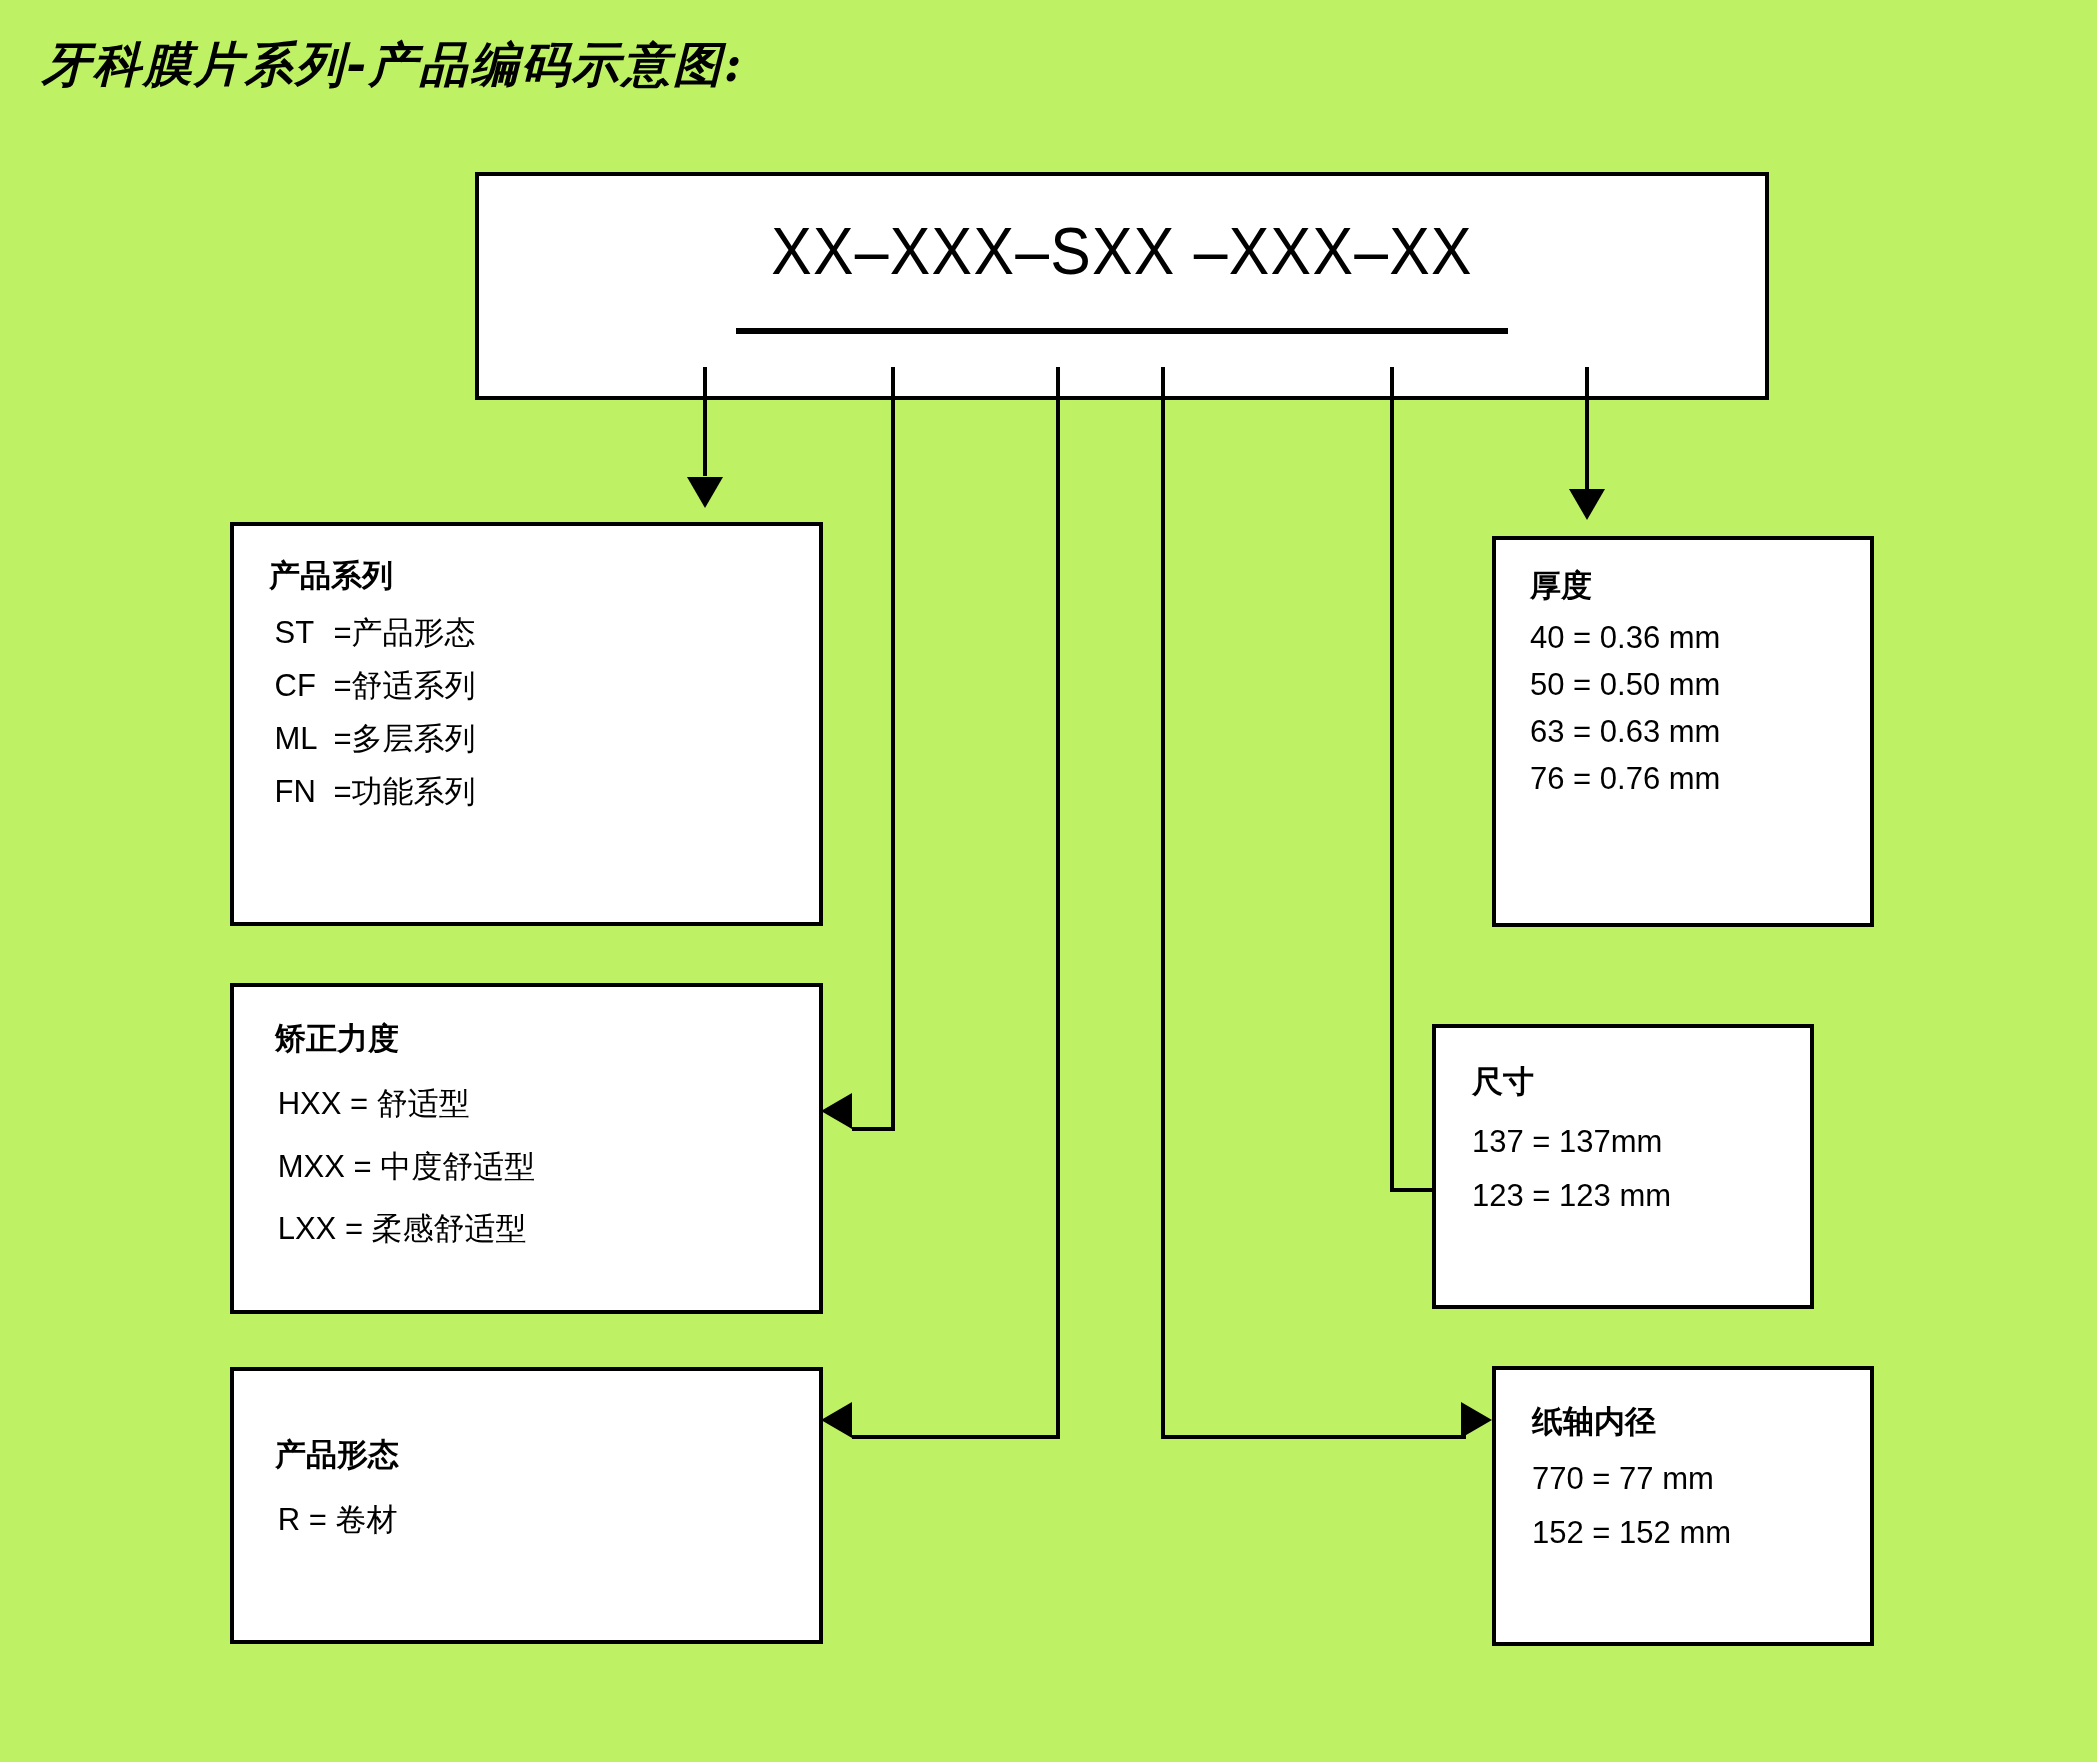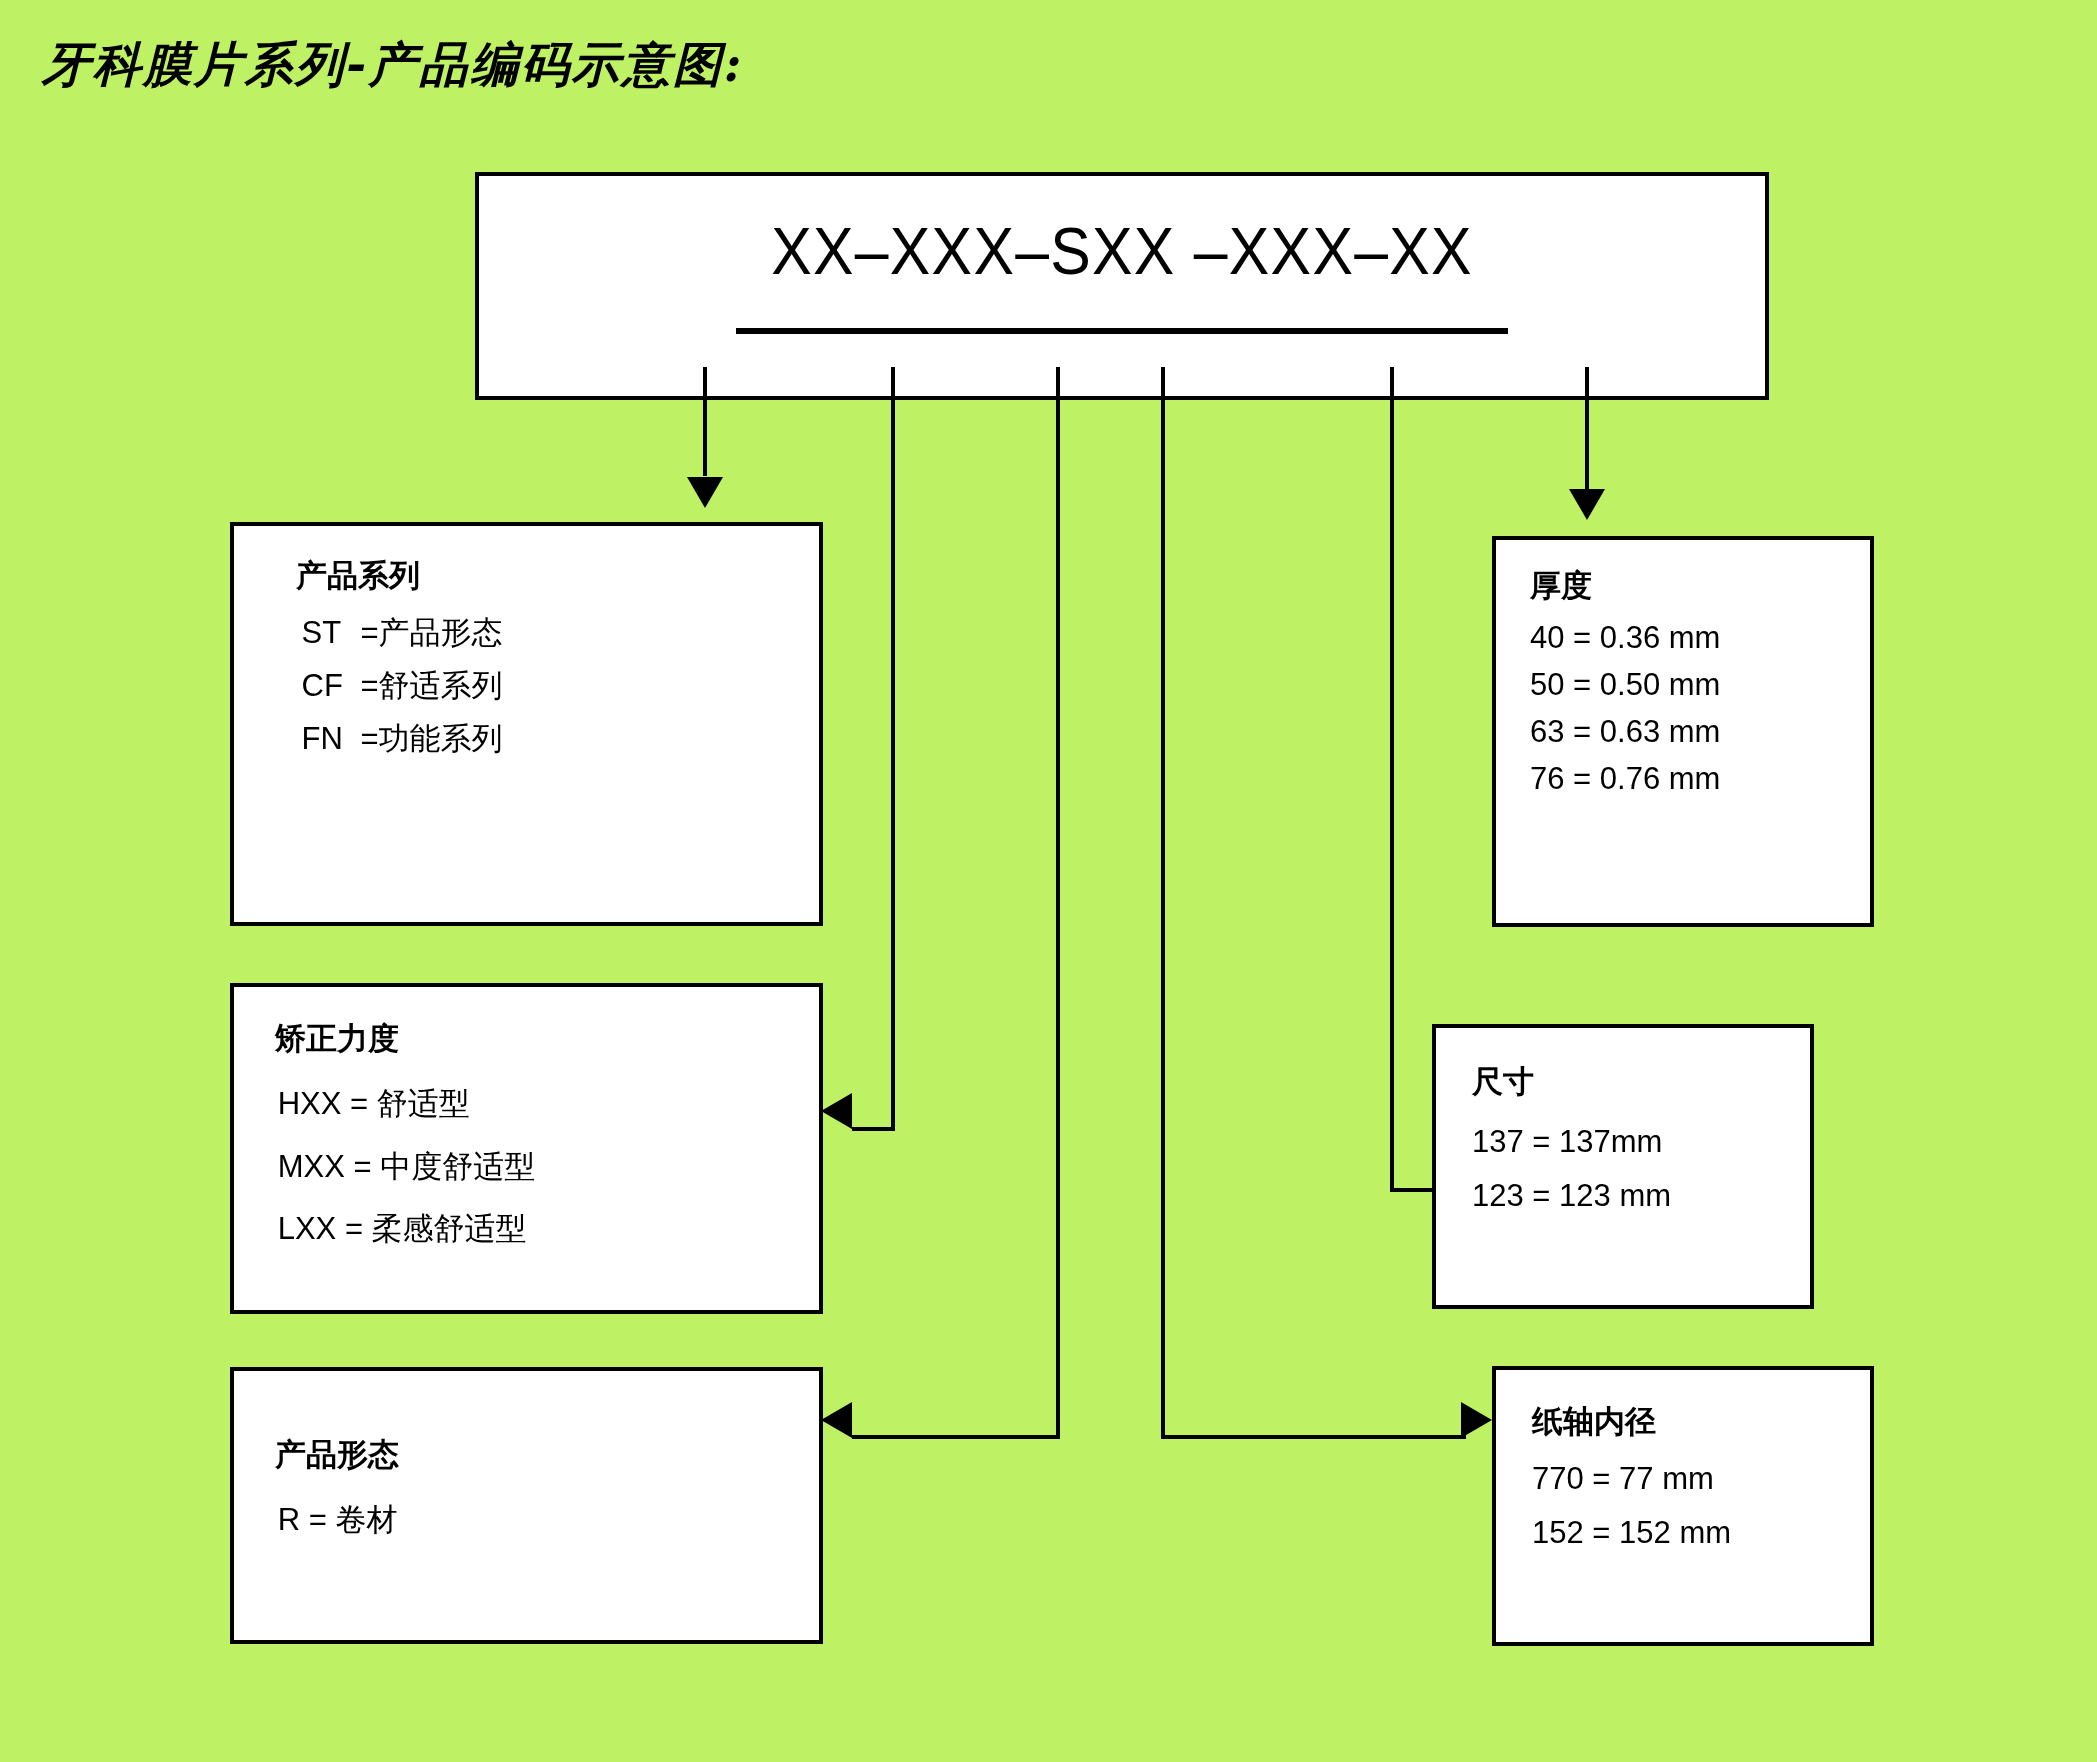--- a/index.html
+++ b/index.html
@@ -95,21 +95,21 @@
 
   
   #box-series   { left: 230px; top: 522px;  width: 593px; height: 404px; }
   #box-force    { left: 230px; top: 983px; width: 593px; height: 331px; }
   #box-form     { left: 230px; top: 1367px; width: 593px; height: 277px; }
   
   #box-thick    { left: 1492px; top: 536px;  width: 382px; height: 391px; }
   #box-size     { left: 1432px; top: 1024px; width: 382px; height: 285px; }
   #box-core     { left: 1492px; top: 1366px; width: 382px; height: 280px; }
 
-  #box-series .pad   { padding: 29px 0 0 62px; }
+  #box-series .pad   { padding: 29px 0 0 35px; }
   #box-series .detail-title { margin-bottom: 15px; }
   #box-series .detail-line  { margin-bottom: 11px; padding-left: 5.5px; }
   #box-series .lead { width: 59px; }
 
   #box-force .pad   { padding: 31px 0 0 41px; }
   #box-force .detail-title { margin-bottom: 23px; }
   #box-force .detail-line  { margin-bottom: 20.5px; padding-left: 2.7px; }
 
   #box-form .pad   { padding: 63px 0 0 41px; }
   #box-form .detail-title { margin-bottom: 23px; }
@@ -198,20 +198,23 @@
   <div class="box" id="box-series">
     <div class="box-inner pad">
       <div class="detail-title">产品系列</div>
       <div class="detail-line">
         <span class="lead">ST</span><span>=</span><span>产品形态</span>
       </div>
       <div class="detail-line">
         <span class="lead">CF</span><span>=</span><span>舒适系列</span>
       </div>
       <div class="detail-line">
+        <span class="lead">ML</span><span>=</span><span>多层系列</span>
+      </div>
+      <div class="detail-line">
         <span class="lead">FN</span><span>=</span><span>功能系列</span>
       </div>
     </div>
   </div>
 
   <div class="box" id="box-force">
     <div class="box-inner pad">
       <div class="detail-title">矫正力度</div>
       <div class="detail-line">HXX = 舒适型</div>
       <div class="detail-line">MXX = 中度舒适型</div>

